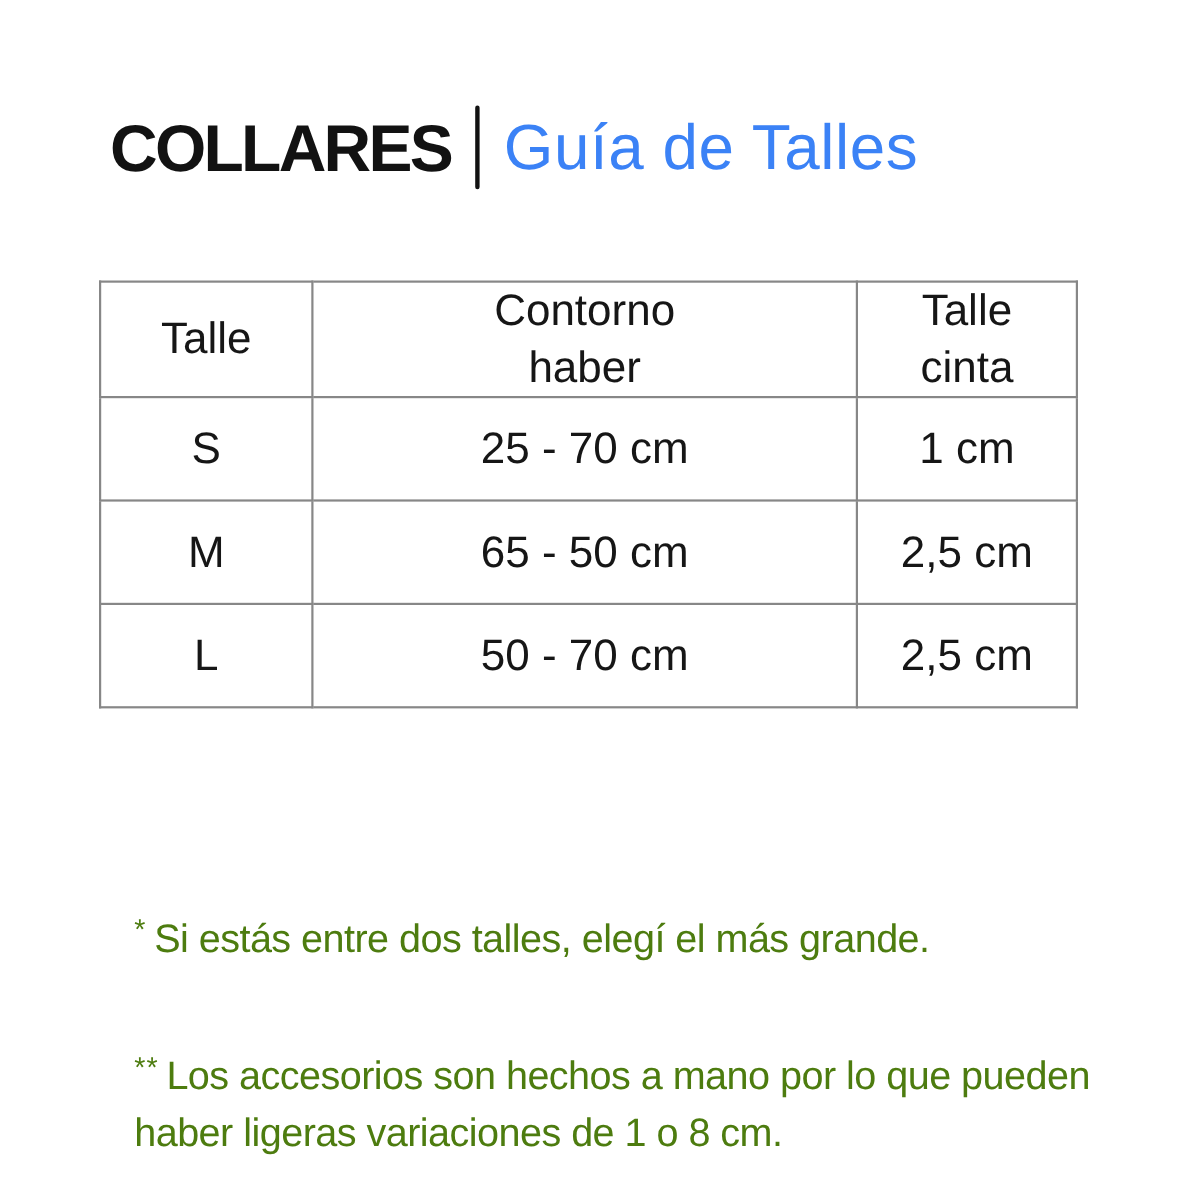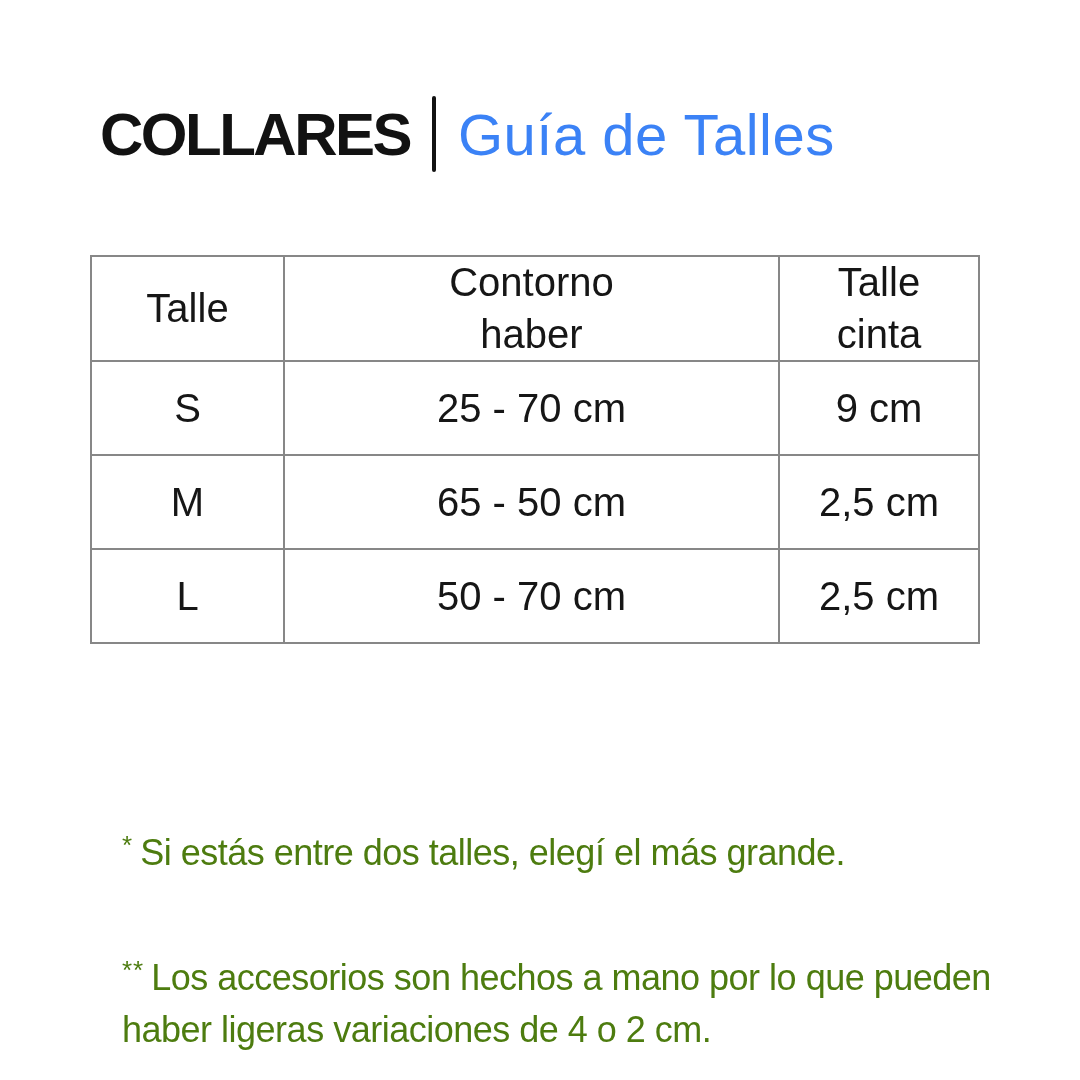--- a/index.html
+++ b/index.html
@@ -122,37 +122,37 @@
         <th>Contorno
 haber</th>
         <th>Talle
 cinta</th>
       </tr>
     </thead>
     <tbody>
       <tr>
         <td>S</td>
         <td>25 - 70 cm</td>
-        <td>9 cm</td>
+        <td>1 cm</td>
       </tr>
       <tr>
         <td>M</td>
         <td>65 - 50 cm</td>
         <td>2,5 cm</td>
       </tr>
       <tr>
         <td>L</td>
         <td>50 - 70 cm</td>
         <td>2,5 cm</td>
       </tr>
     </tbody>
   </table>
 
   <p class="note note-1">
     <span class="marker">*</span><span>Si estás entre dos talles, elegí el más grande.</span>
   </p>
 
   <p class="note note-2">
     <span class="marker">**</span><span>Los accesorios son hechos a mano por lo que pueden
-haber ligeras variaciones de 4 o 2 cm.</span>
+haber ligeras variaciones de 1 o 8 cm.</span>
   </p>
 
 </div>
 
 </body></html>

